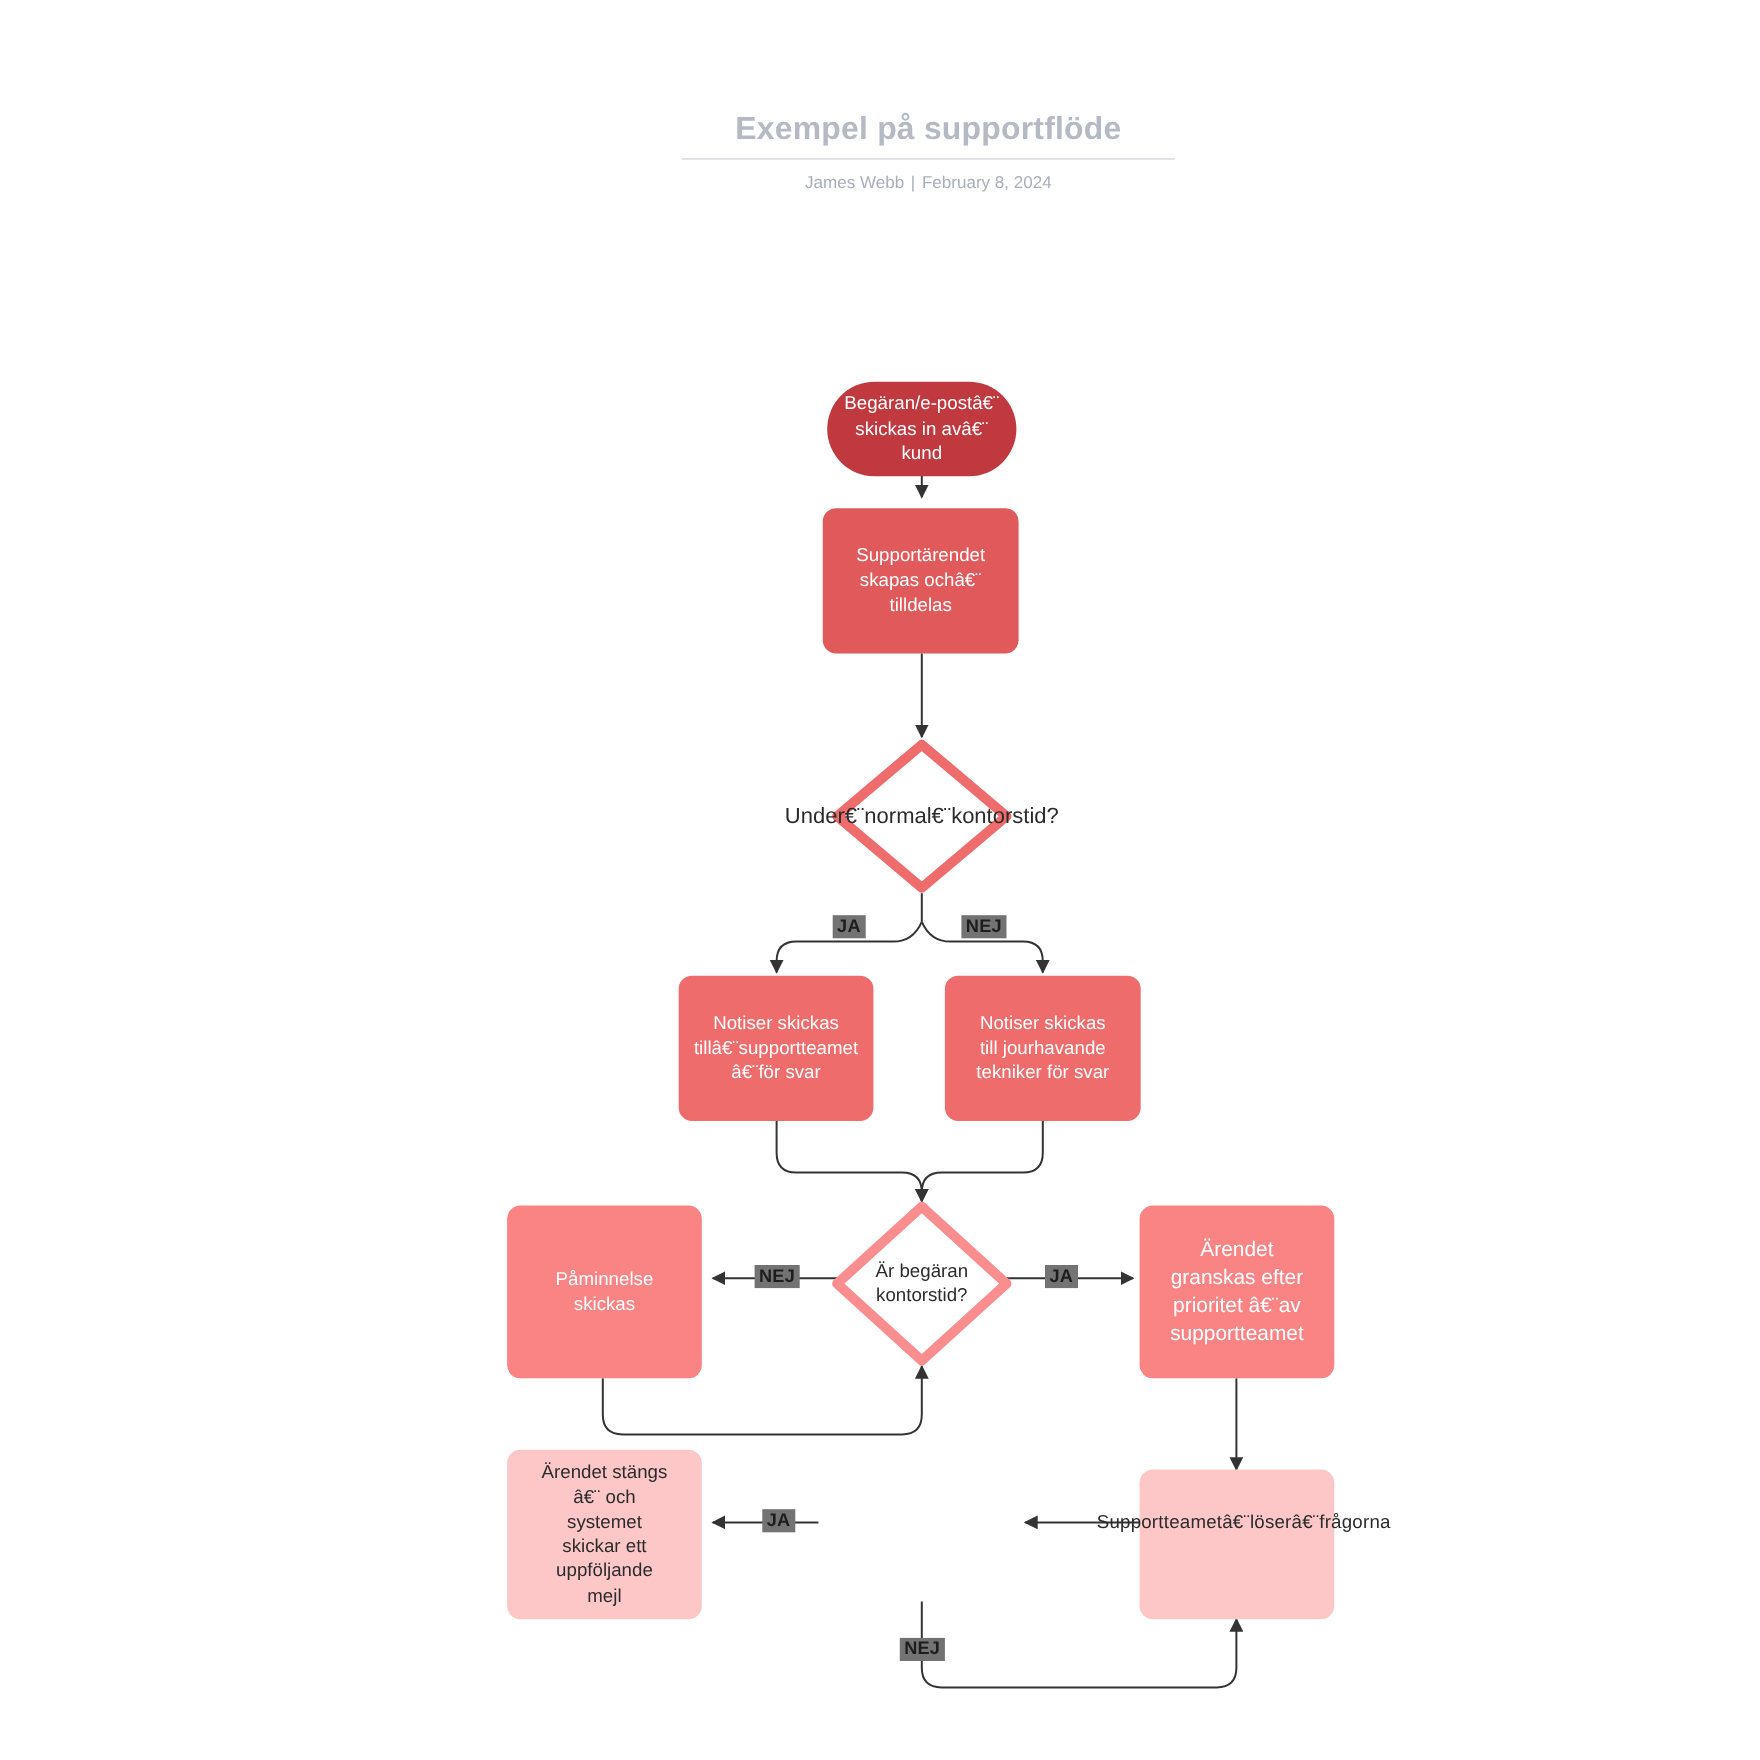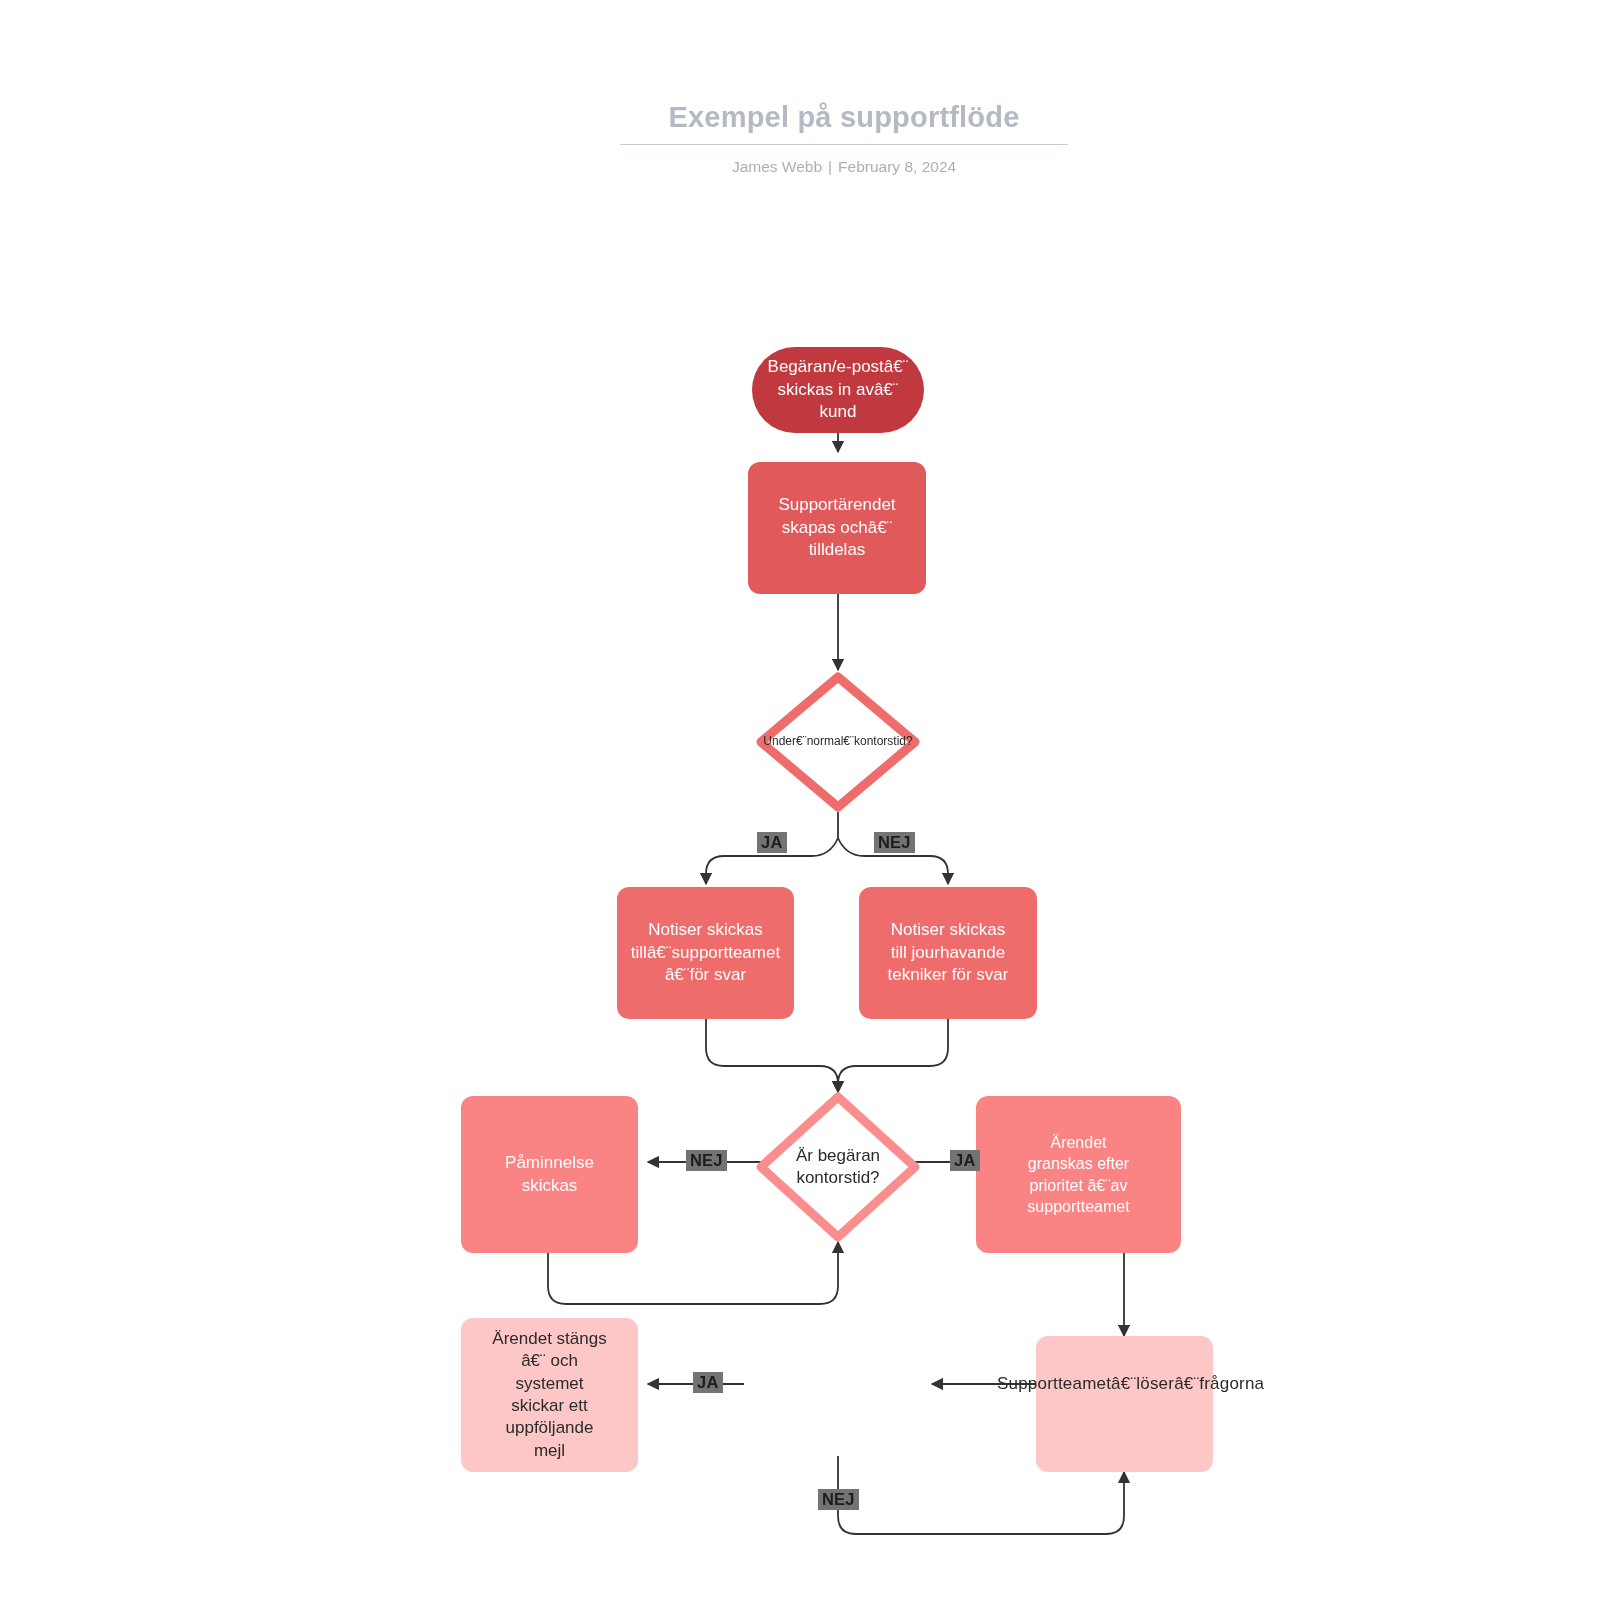--- a/index.html
+++ b/index.html
@@ -195,21 +195,21 @@
   <div class="node rect fill-strong text-light" style="left:748px; top:462px; width:178px; height:132px; font-size:17px;">
     <span class="node-label">Supportärendet
 skapas ochâ€¨
 tilldelas</span>
   </div>
 
   <div class="diamond-wrap" style="left:756px; top:672px; width:164px; height:140px;">
     <svg class="diamond-shape" viewBox="0 0 164 140" preserveAspectRatio="none">
       <polygon points="82,5 159,70 82,135 5,70" fill="#ffffff" stroke="#ef6c6c" stroke-width="9" stroke-linejoin="round"></polygon>
     </svg>
-    <span class="diamond-text" style="font-size:12px;">Under€¨normal€¨kontorstid?</span>
+    <span class="diamond-text" style="font-size:20px;">Under€¨normal€¨kontorstid?</span>
   </div>
 
   <div class="node rect fill-mid text-light" style="left:617px; top:887px; width:177px; height:132px; font-size:17px;">
     <span class="node-label">Notiser skickas
 tillâ€¨supportteamet
 â€¨för svar</span>
   </div>
 
   <div class="node rect fill-mid text-light" style="left:859px; top:887px; width:178px; height:132px; font-size:17px;">
     <span class="node-label">Notiser skickas
@@ -223,21 +223,21 @@
     </svg>
     <span class="diamond-text" style="font-size:17px; width:130%;">Är begäran
 kontorstid?</span>
   </div>
 
   <div class="node rect fill-soft text-light" style="left:461px; top:1096px; width:177px; height:157px; font-size:17px;">
     <span class="node-label">Påminnelse
 skickas</span>
   </div>
 
-  <div class="node rect fill-soft text-light" style="left:976px; top:1096px; width:205px; height:157px; font-size:16px;">
+  <div class="node rect fill-soft text-light" style="left:1036px; top:1096px; width:177px; height:157px; font-size:19px;">
     <span class="node-label">Ärendet
 granskas efter
 prioritet â€¨av
 supportteamet</span>
   </div>
 
   <div class="node rect fill-pale text-dark" style="left:461px; top:1318px; width:177px; height:154px; font-size:17px;">
     <span class="node-label">Ärendet stängs
 â€¨ och
 systemet

